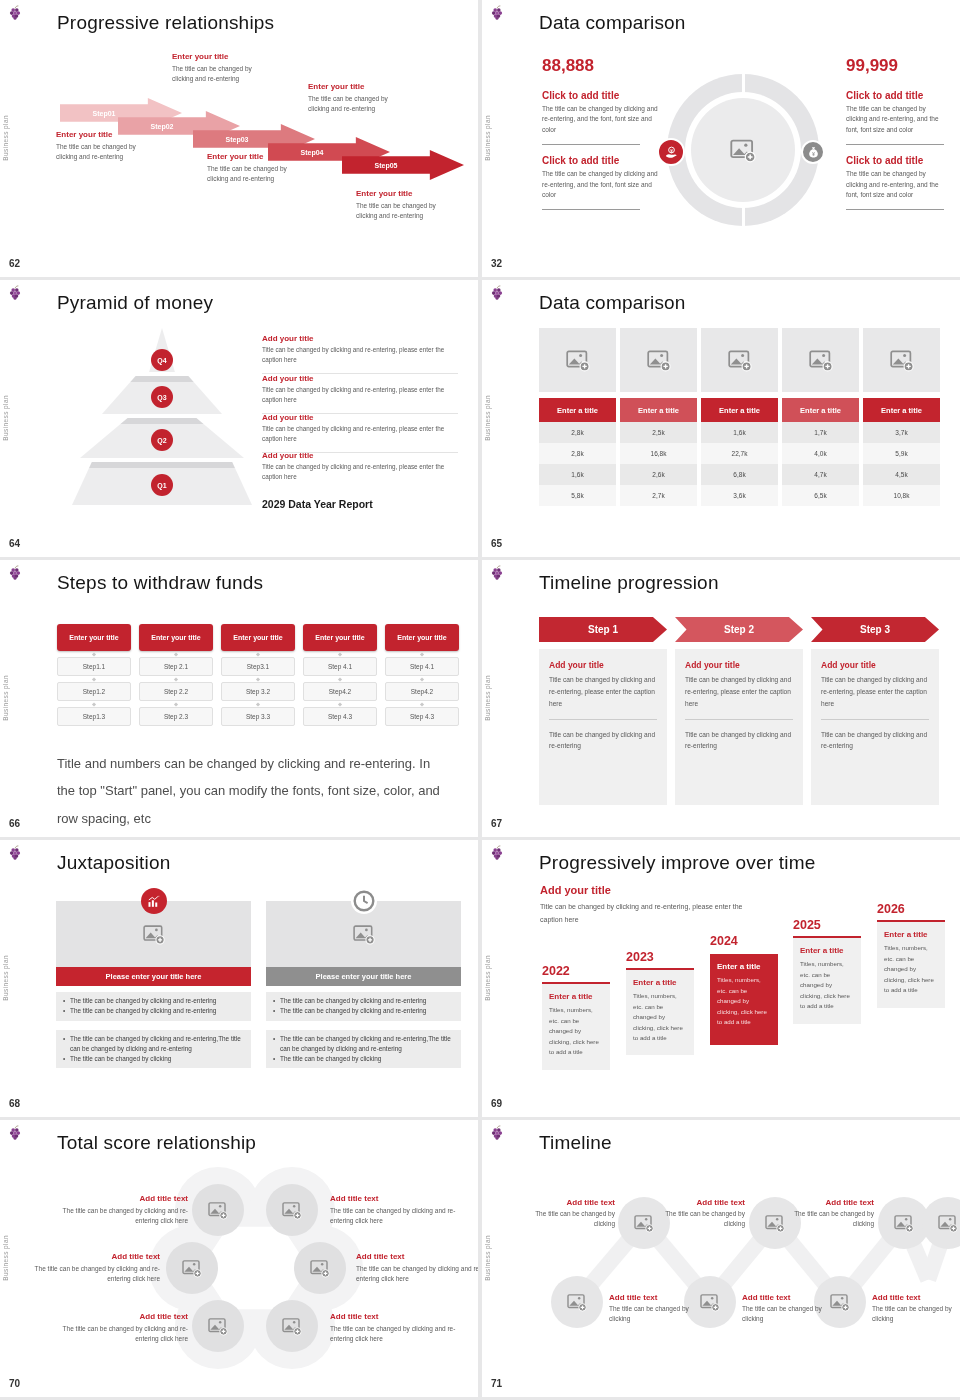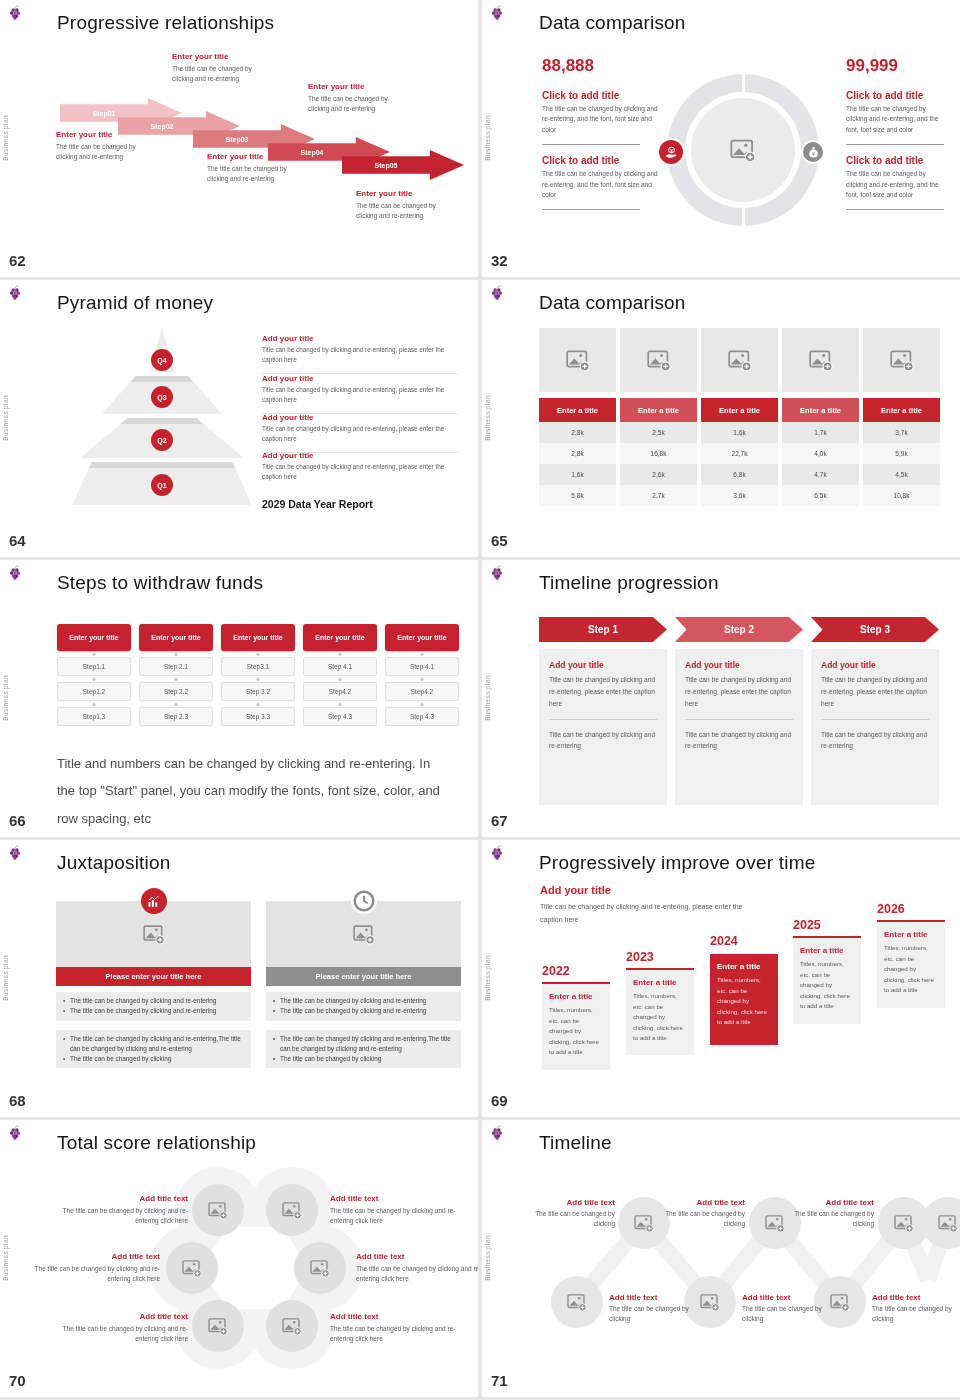--- a/index.html
+++ b/index.html
@@ -4,21 +4,21 @@
 <style>
   html,body{margin:0;padding:0;background:#e7e7e8;}
   .sheet{width:960px;height:1400px;display:grid;grid-template-columns:478px 478px;
          grid-template-rows:repeat(5,277px);gap:3px 4px;font-family:"Liberation Sans",sans-serif;}
   .slide{position:relative;background:#fff;overflow:hidden;}
   .abs{position:absolute;}
   .logo{position:absolute;left:9px;top:5px;width:12px;height:15px;}
   .logo svg{width:100%;height:100%;}
   .vtext{position:absolute;left:2px;top:115px;writing-mode:vertical-rl;transform:rotate(180deg);
          font-size:6.5px;color:#9a9a9a;letter-spacing:.4px;}
-  .pagenum{position:absolute;left:9px;bottom:8px;font-size:15px;font-weight:700;color:#333;}
+  .pagenum{position:absolute;left:9px;bottom:8px;font-size:10px;font-weight:700;color:#333;}
   .stitle{position:absolute;left:57px;top:12px;margin:0;font-size:19px;font-weight:400;color:#161616;letter-spacing:.2px;}
   .ph{display:inline-block;line-height:0;}
   .ph svg{width:100%;height:100%;}
   
   .a62{position:absolute;height:30px;width:122px;color:#fff;font-size:7px;font-weight:700;
        clip-path:polygon(0 21%,72% 21%,72% 0,100% 50%,72% 100%,72% 79%,0 79%);
        display:flex;align-items:center;justify-content:center;padding-right:34px;box-sizing:border-box;}
   .tb62{position:absolute;width:96px;}
   .tb62 .t{font-size:8px;font-weight:700;color:#c2232e;margin-bottom:3px;}
   .tb62 .b{font-size:6.5px;line-height:1.6;color:#5a5a5a;}

